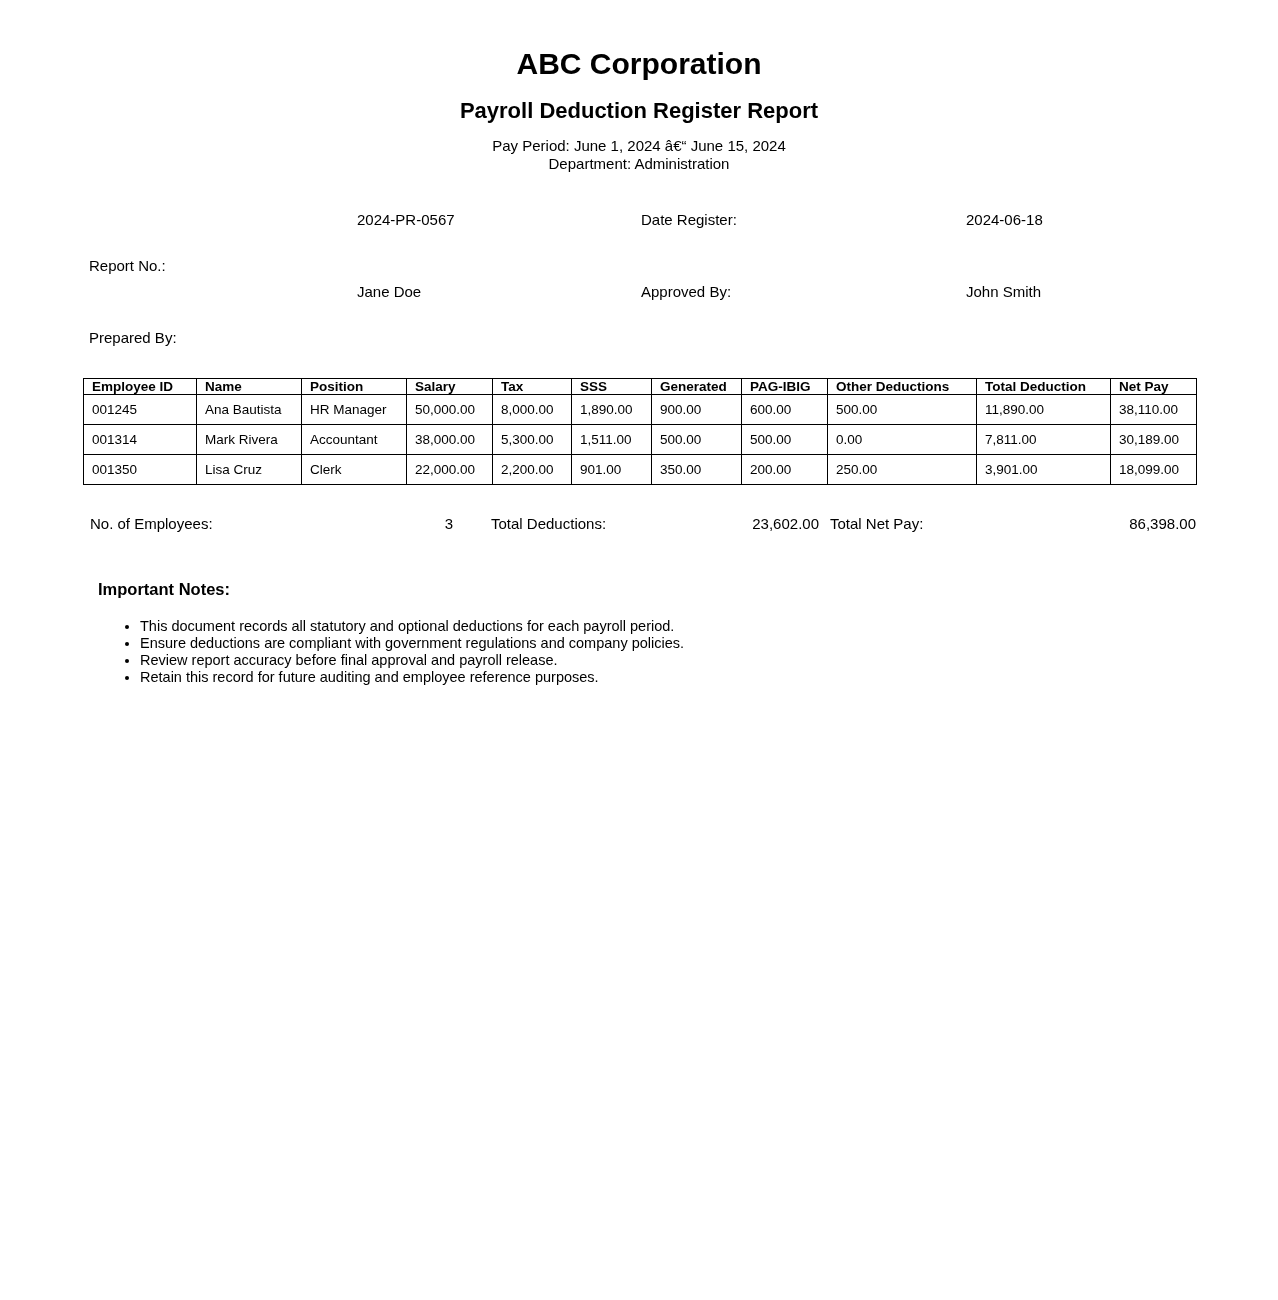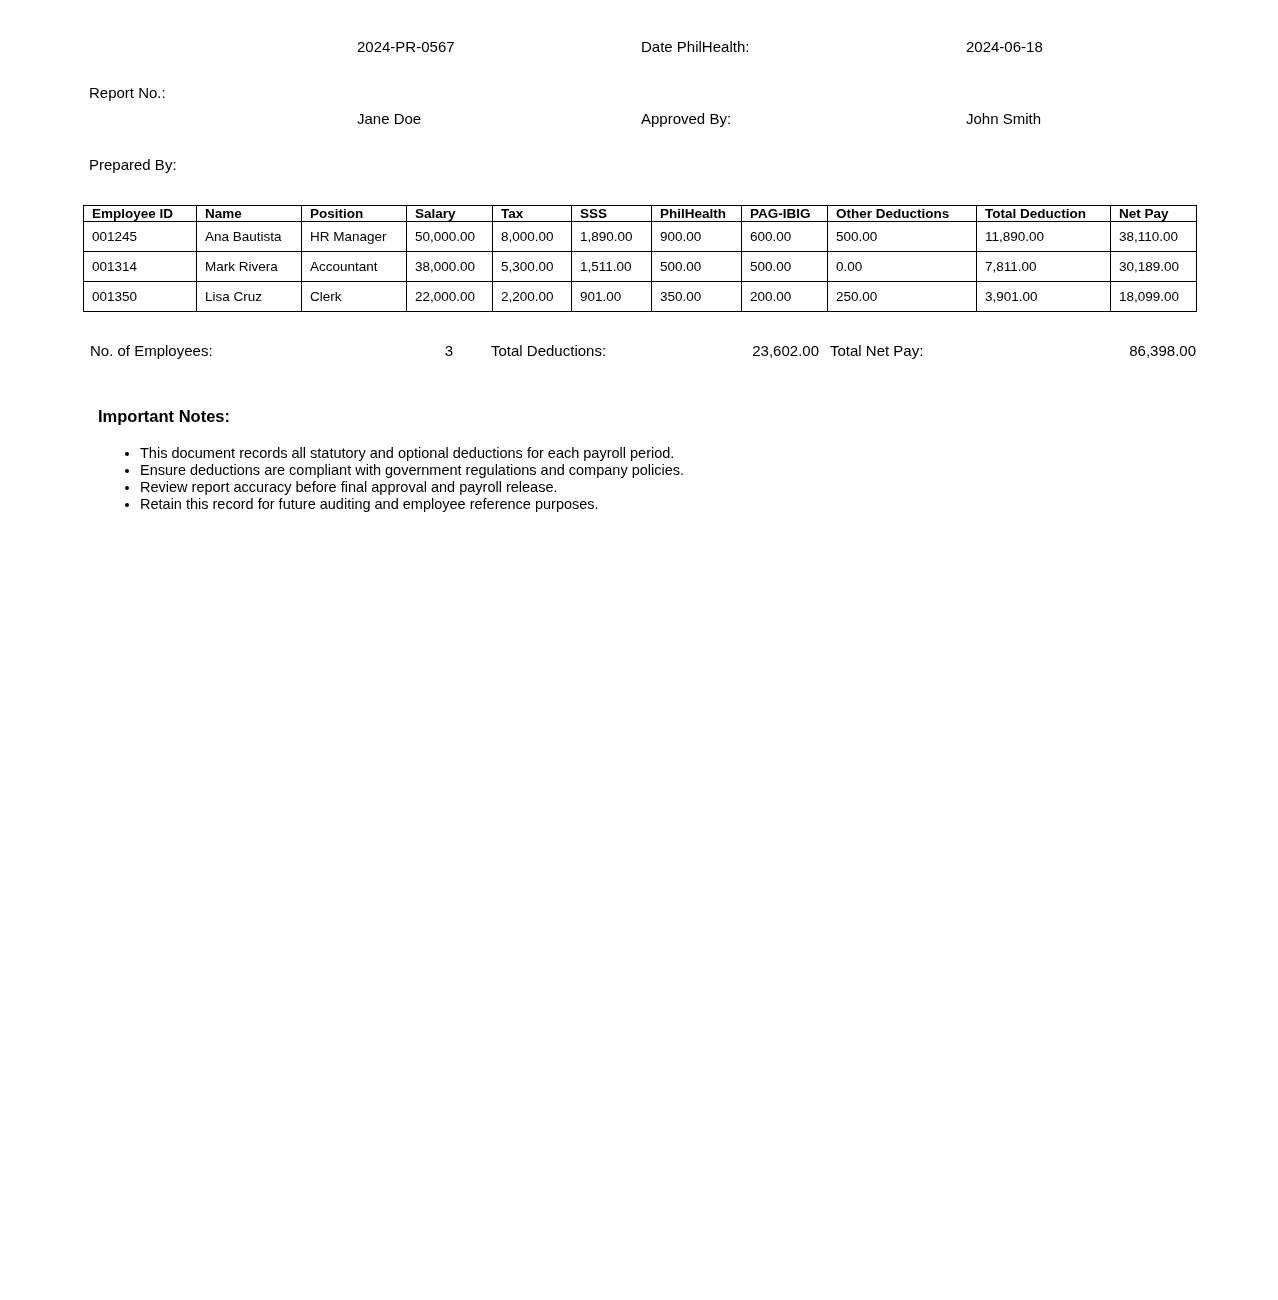--- a/index.html
+++ b/index.html
@@ -56,26 +56,34 @@
   .notes { margin: 46px 82px 8px 83px; }
   .notes-heading { font-weight: bold; font-size: 16.5px; line-height: 20px; margin: 0 0 0 15px; }
   .notes-list { margin: 19px 0 0 0; padding-left: 57px; font-size: 14.5px; line-height: 17px; }
   .notes-list li { margin: 0; }
 </style>
 </head>
 <body>
 
 <div class="page">
 
+  <div class="doc-header">
+    <div class="company-name">ABC Corporation</div>
+    <div class="report-title">Payroll Deduction Register Report</div>
+    <div class="sub-lines">
+      <div>Pay Period: June 1, 2024 â€“ June 15, 2024</div>
+      <div>Department: Administration</div>
+    </div>
+  </div>
 
   <div class="meta">
     <div class="meta-row">
       <div class="meta-label-1">Report No.:</div>
       <div>2024-PR-0567</div>
-      <div>Date PhilHealth:</div>
+      <div>Date Register:</div>
       <div>2024-06-18</div>
     </div>
     <div class="meta-row">
       <div class="meta-label-1">Prepared By:</div>
       <div>Jane Doe</div>
       <div>Approved By:</div>
       <div>John Smith</div>
     </div>
   </div>
 
@@ -94,21 +102,21 @@
         <col style="width:86px">
     </colgroup>
     <thead>
       <tr>
         <th>Employee ID</th>
         <th>Name</th>
         <th>Position</th>
         <th>Salary</th>
         <th>Tax</th>
         <th>SSS</th>
-        <th>PhilHealth</th>
+        <th>Generated</th>
         <th>PAG-IBIG</th>
         <th>Other Deductions</th>
         <th>Total Deduction</th>
         <th>Net Pay</th>
       </tr>
     </thead>
     <tbody>
       <tr>
         <td>001245</td>
         <td>Ana Bautista</td>

